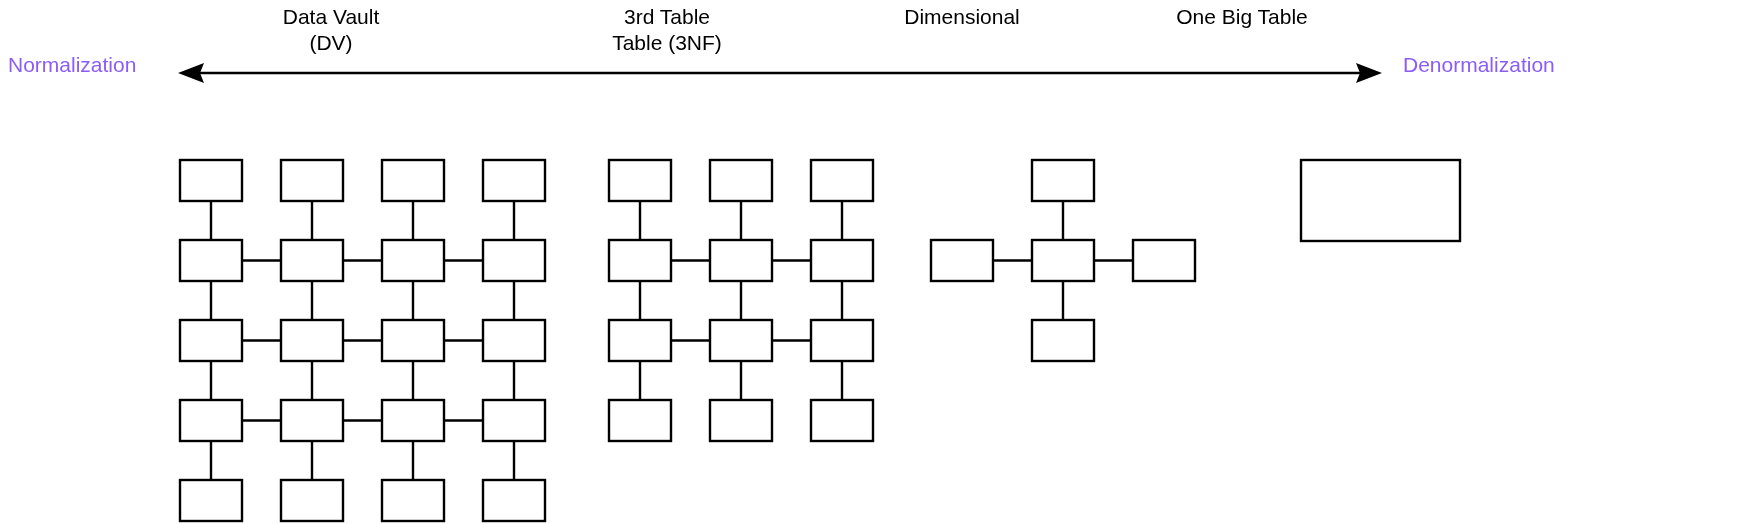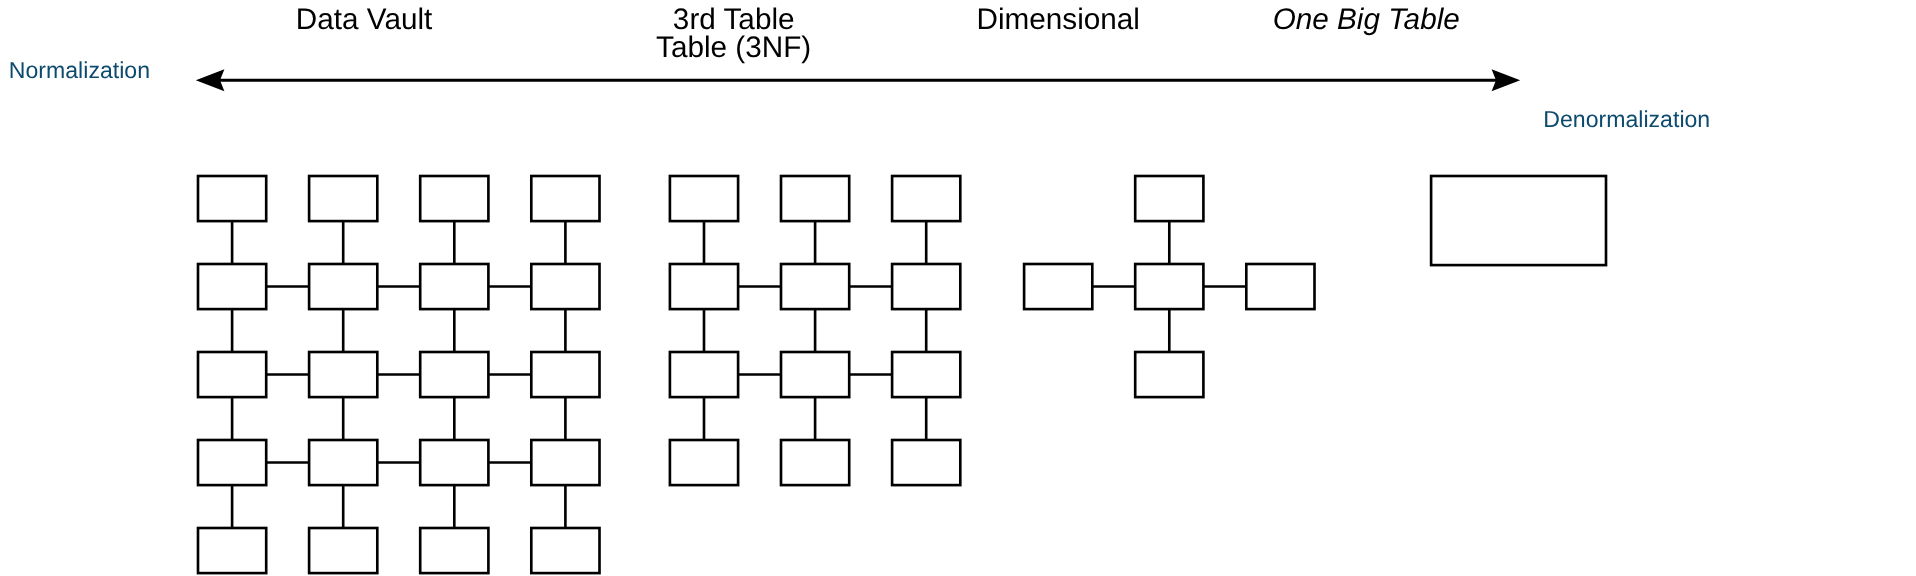--- a/index.html
+++ b/index.html
@@ -17,42 +17,42 @@
     height: 524px;
     background: #ffffff;
     overflow: hidden;
   }
 
   
   .end-label {
     position: absolute;
     font-size: 21px;
     line-height: 25px;
-    color: #0c4a6e;
+    color: #8b5cf6;
     white-space: nowrap;
     text-align: center;
   }
   #label-normalization { left: 8px;  top: 52px; }
-  #label-denormalization { left: 1403px; top: 52px; margin-top: 44px; }
+  #label-denormalization { left: 1403px; top: 52px; }
 
   .approach-label {
     position: absolute;
     top: 4px;
     width: 260px;
     text-align: center;
-    font-size: 27px;
+    font-size: 21px;
     line-height: 26px;
     color: #000;
   }
   .approach-label .ln { display: block; }
 
   #approach-dv   { left: 201px; }
   #approach-3nf  { left: 537px; }
   #approach-dim  { left: 832px; }
-  #approach-obt  { left: 1112px; font-style: italic; }
+  #approach-obt  { left: 1112px; }
 
   #spectrum-arrow {
     position: absolute;
     left: 160px;
     top: 55px;
     width: 1240px;
     height: 36px;
   }
 
   
@@ -90,20 +90,21 @@
 
   <svg id="spectrum-arrow" viewBox="0 0 1240 36">
     <defs></defs>
     <line x1="26" y1="18" x2="1214" y2="18" stroke="#000000" stroke-width="2.6"></line>
     <polygon points="18,18 44,8 40,18 44,28" fill="#000000"></polygon>
     <polygon points="1222,18 1196,8 1200,18 1196,28" fill="#000000"></polygon>
   </svg>
 
   <div class="approach-label" id="approach-dv">
     <span class="ln">Data Vault</span>
+    <span class="ln">(DV)</span>
   </div>
 
   <div class="approach-label" id="approach-3nf">
     <span class="ln">3rd Table</span>
     <span class="ln">Table (3NF)</span>
   </div>
 
   <div class="approach-label" id="approach-dim">
     <span class="ln">Dimensional</span>
   </div>

